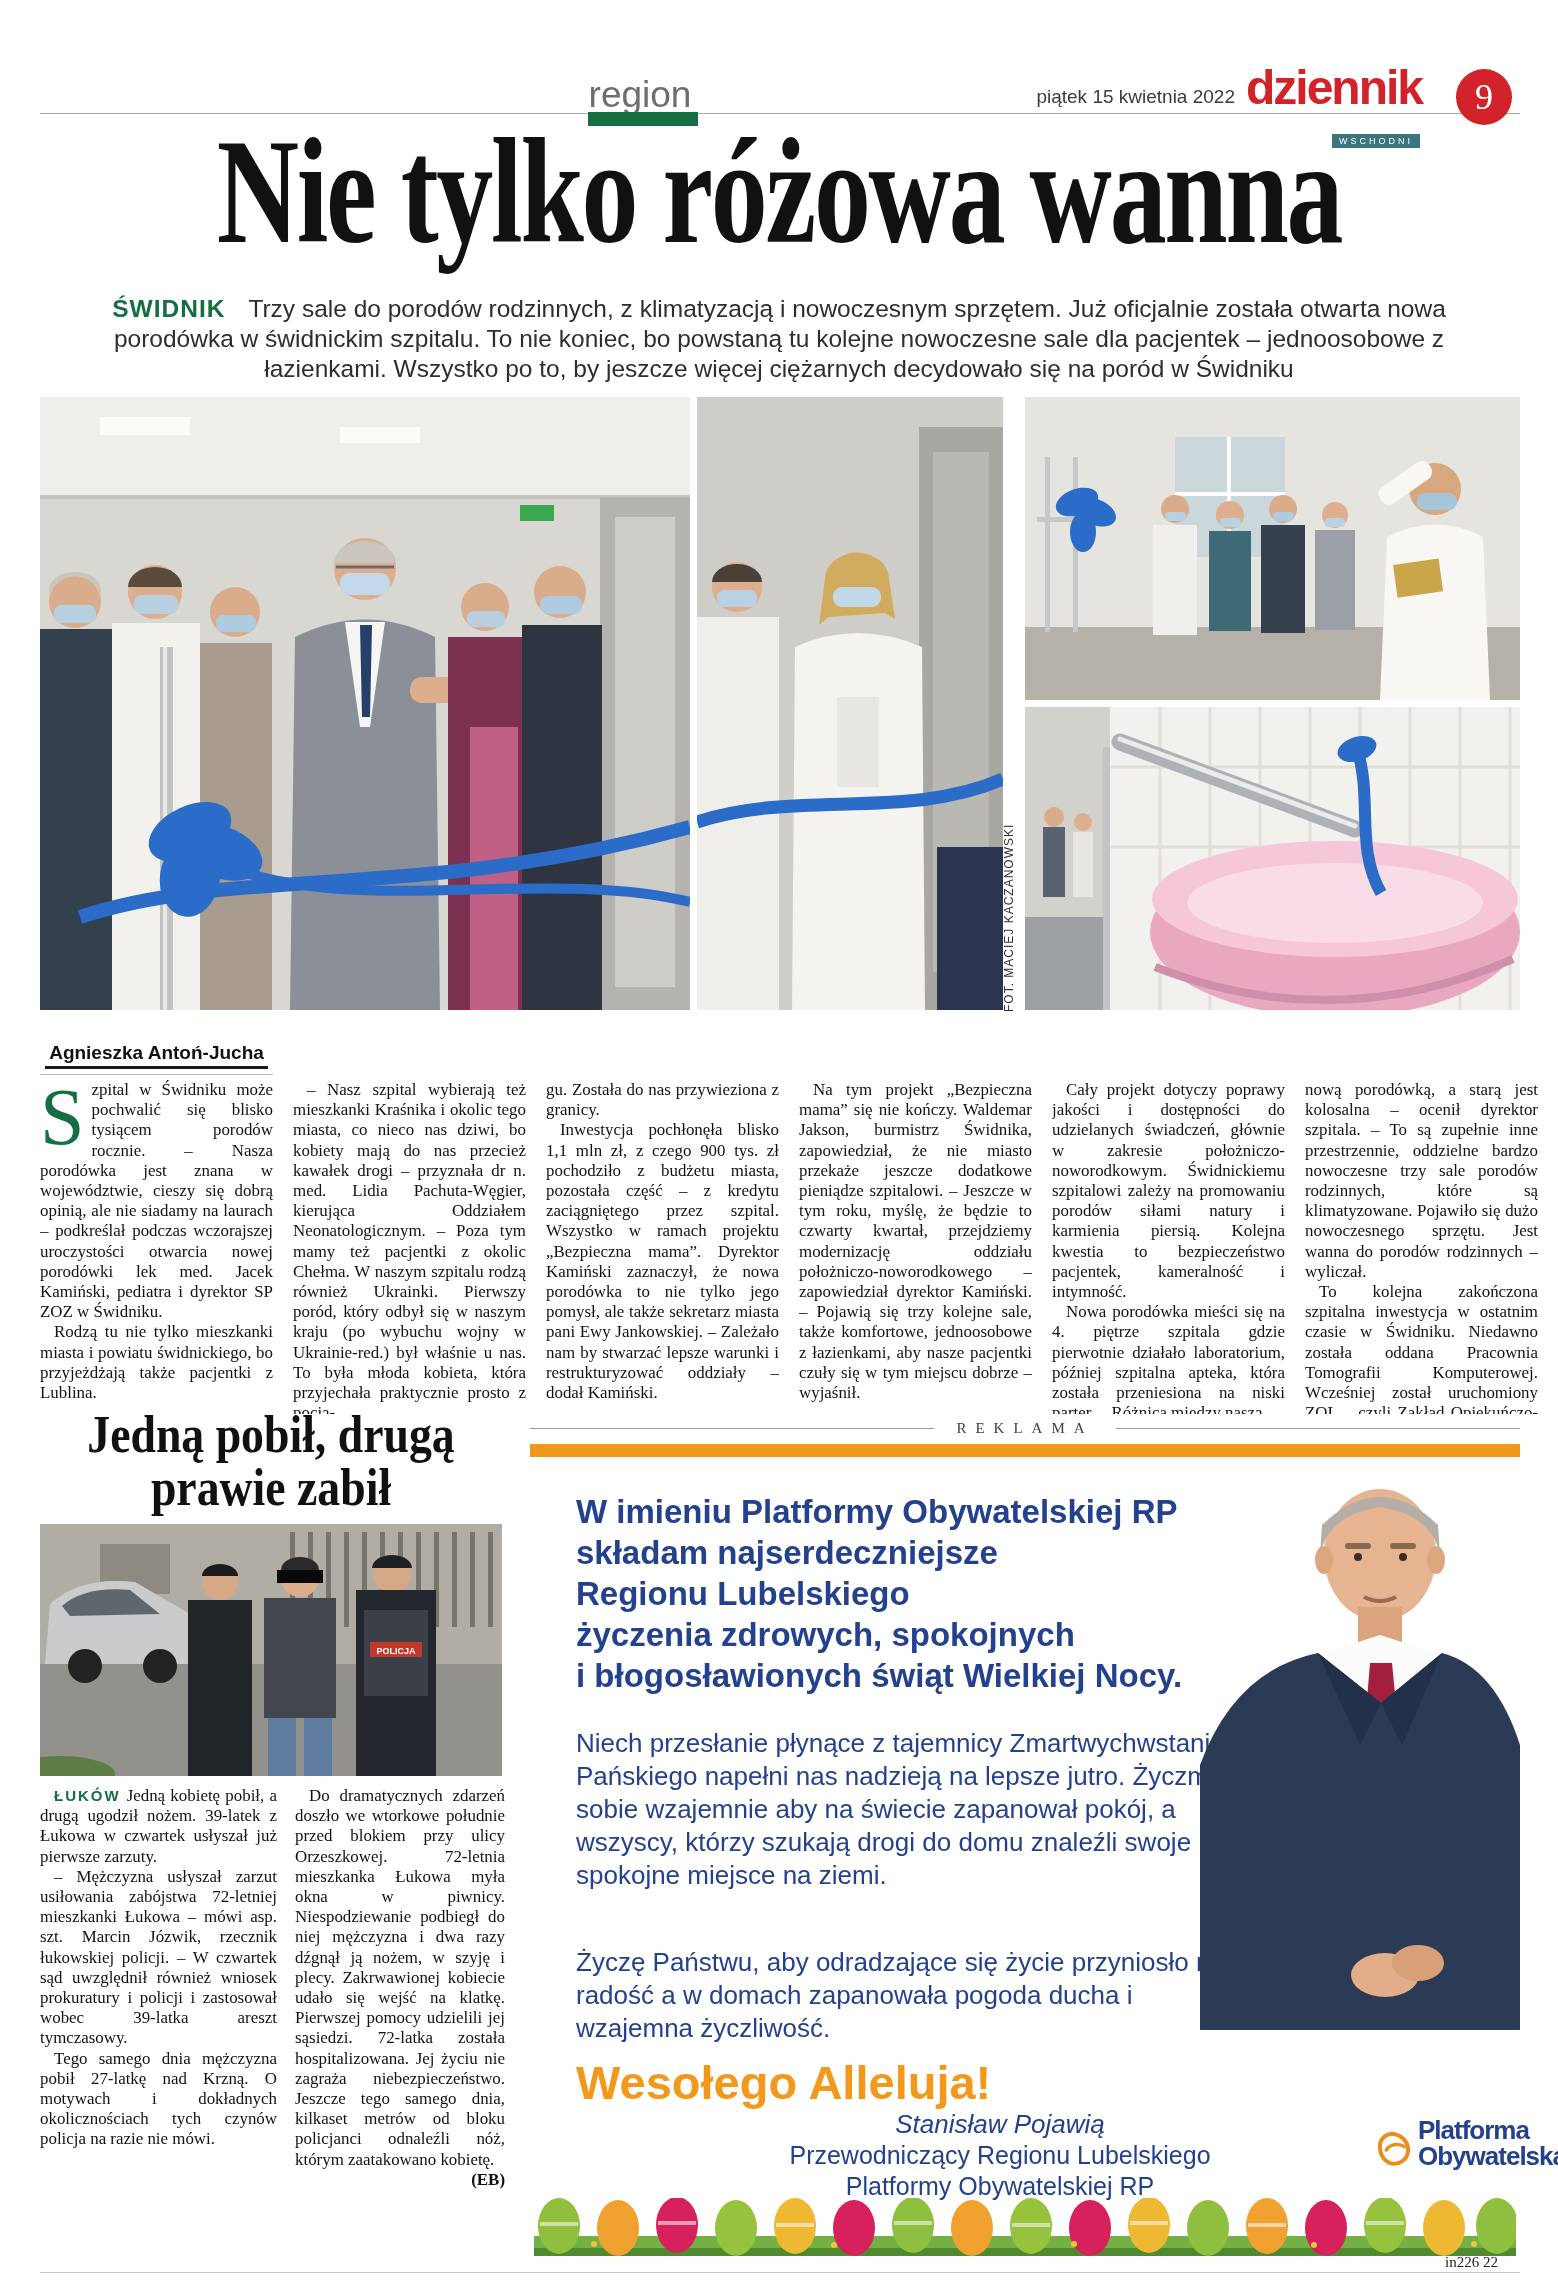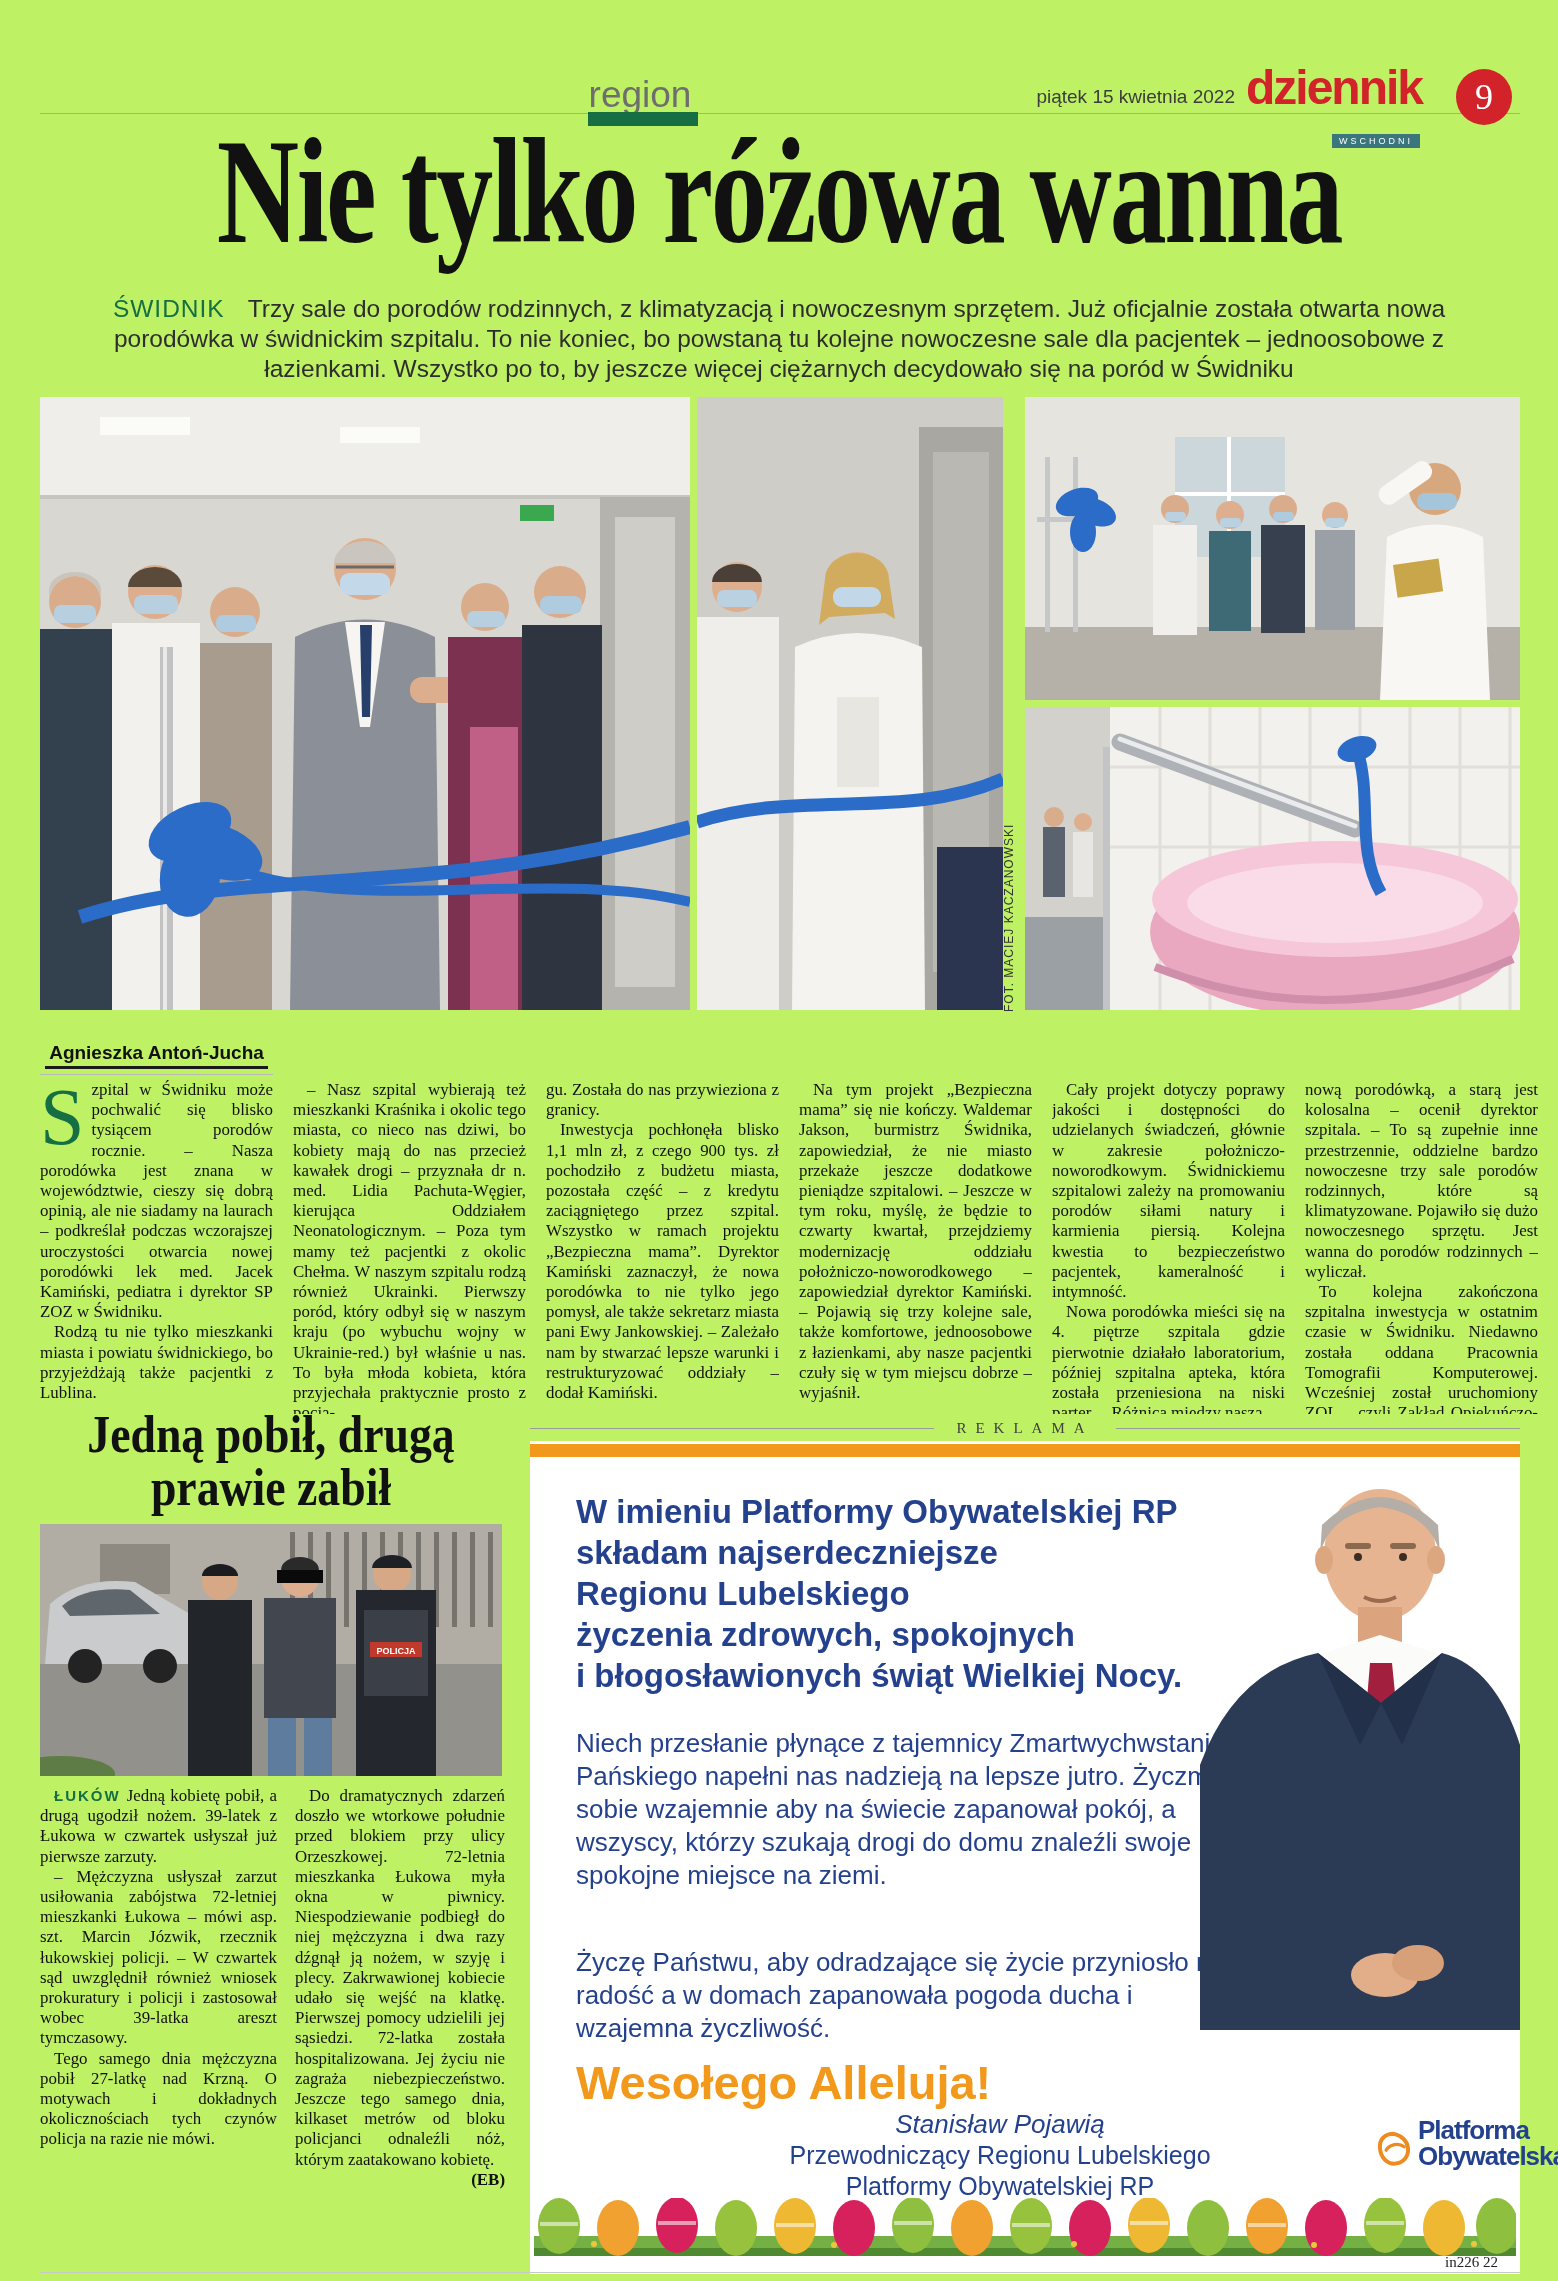--- a/index.html
+++ b/index.html
@@ -1,16 +1,16 @@
 <!DOCTYPE html>
 <html lang="pl" style="--green: #156f42; --red: #d2232a; --teal: #3a767c; --ad-blue: #24418e; --ad-orange: #f2981b; --ribbon-blue: #2a6cc8; --tub-pink: #eaaac2;"><head>
 <meta charset="utf-8">
 <style>
   html,body{margin:0;padding:0;background:#888;}
-  .page{position:relative;width:1558px;height:2281px;background:#bef264;overflow:hidden;
+  .page{position:relative;width:1558px;height:2281px;background:#ffffff;overflow:hidden;
         font-family:"Liberation Serif",serif;color:#111;}
   .abs{position:absolute;}
 
   
   .top-rule{left:40px;top:113px;width:1480px;height:1px;background:#a9a9a9;}
   .section-label{left:560px;top:74px;width:160px;text-align:center;
     font-family:"Liberation Sans",sans-serif;font-weight:300;font-size:37px;color:#6e6e6e;}
   .section-bar{left:588px;top:112px;width:110px;height:14px;background:var(--green,#156f42);}
   .issue-date{left:935px;top:86px;width:300px;text-align:right;
     font-family:"Liberation Sans",sans-serif;font-size:19px;color:#3c3c3c;}
@@ -21,21 +21,21 @@
     font-family:"Liberation Sans",sans-serif;font-size:9px;letter-spacing:3px;padding:2px 7px;margin-top:28px;}
   .page-badge{left:1456px;top:69px;width:56px;height:56px;border-radius:50%;
     background:var(--red,#d2232a);color:#fff;text-align:center;line-height:56px;
     font-size:36px;font-family:"Liberation Serif",serif;}
 
   
   .main-headline{left:0;top:112px;width:1558px;text-align:center;font-weight:bold;
     font-size:150px;line-height:158px;letter-spacing:-3px;transform:scaleX(0.76);}
   .lede{left:95px;top:294px;width:1368px;text-align:center;
     font-family:"Liberation Sans",sans-serif;font-size:24.5px;line-height:30px;color:#2e2e2e;}
-  .lede .tag{color:var(--green,#156f42);font-weight:normal;letter-spacing:1px;margin-right:23px;text-align:center;}
+  .lede .tag{color:var(--green,#156f42);font-weight:bold;letter-spacing:1px;margin-right:23px;text-align:center;}
 
   .photo{display:block;}
   .credit{left:1002px;top:700px;height:312px;width:20px;
     writing-mode:vertical-rl;transform:rotate(180deg);
     font-family:"Liberation Sans",sans-serif;font-size:12px;letter-spacing:1px;color:#333;
     text-align:left;}
 
   .byline-box{left:40px;top:1042px;width:233px;height:32px;border-bottom:1px solid #b9b9b9;
     text-align:center;}
   .byline-box span{display:inline-block;border-bottom:3px solid #1a1a1a;padding:0 4px 2px;

